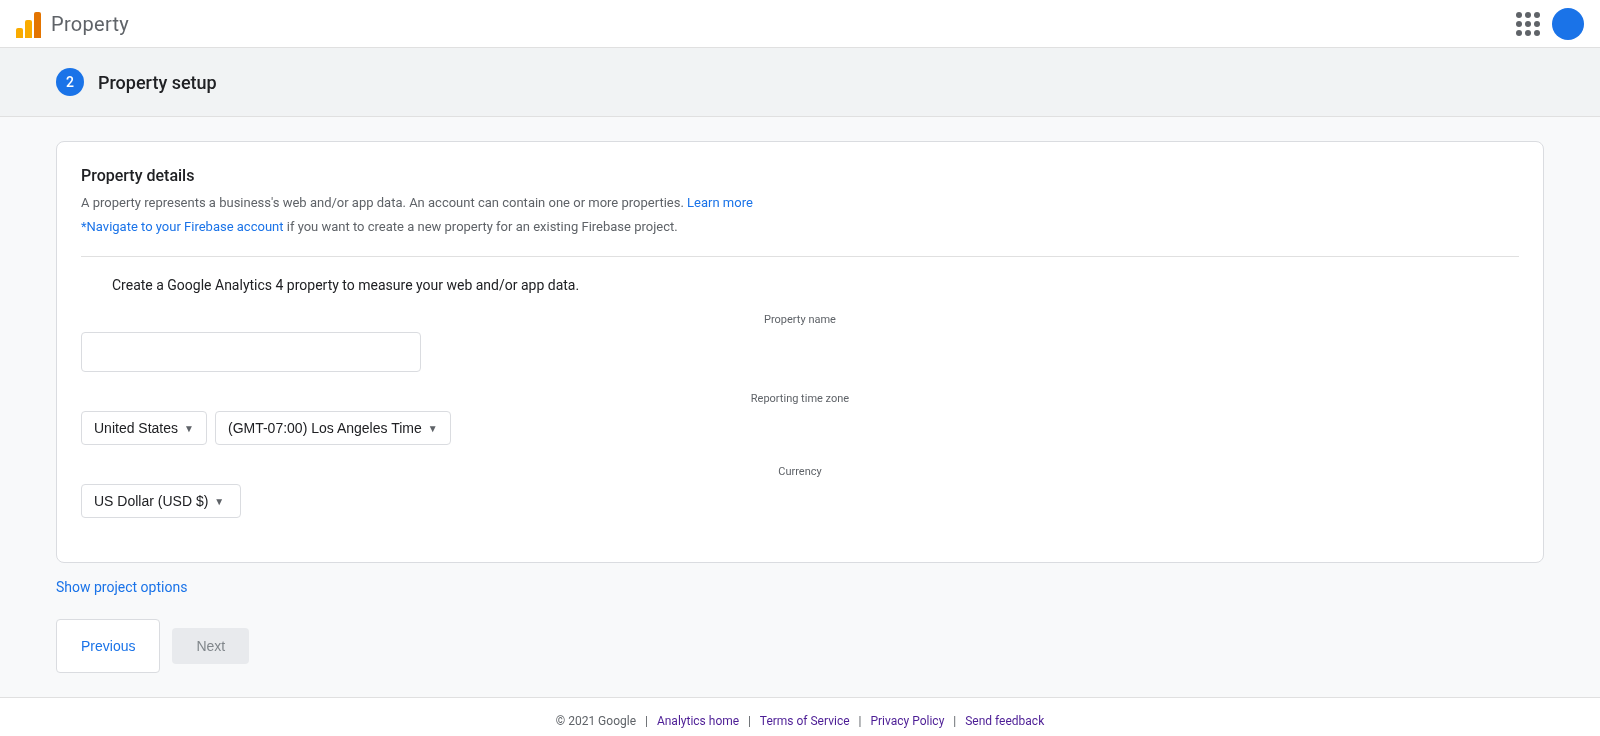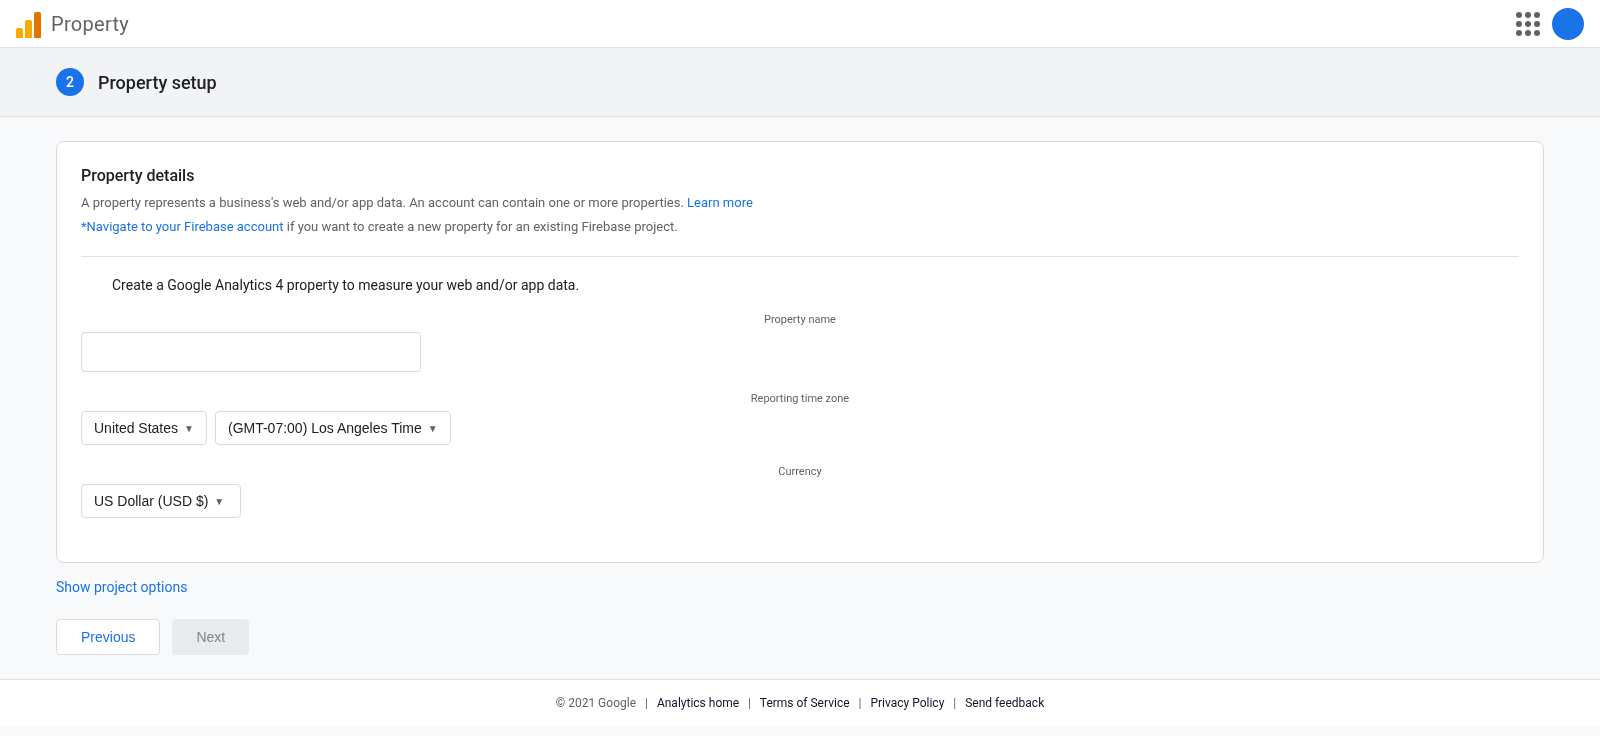--- a/index.html
+++ b/index.html
@@ -238,34 +238,34 @@
     }
     .btn-previous {
       background: #fff;
       color: #1a73e8;
       border: 1px solid #dadce0;
       border-radius: 4px;
       padding: 8px 24px;
       font-size: 14px;
       font-weight: 500;
       cursor: pointer;
-      height: 36px;
+      height: 54px;
     }
 
     
     .footer {
       text-align: center;
       padding: 16px;
       font-size: 12px;
       color: #5f6368;
       border-top: 1px solid #e0e0e0;
       background: #fff;
     }
     .footer a {
-      color: #0f172a;
+      color: #4c1d95;
       text-decoration: none;
     }
     .footer-sep {
       margin: 0 6px;
       color: #5f6368;
     }
 
     
     ::-webkit-scrollbar { width: 8px; }
     ::-webkit-scrollbar-thumb { background: #dadce0; border-radius: 4px; }

